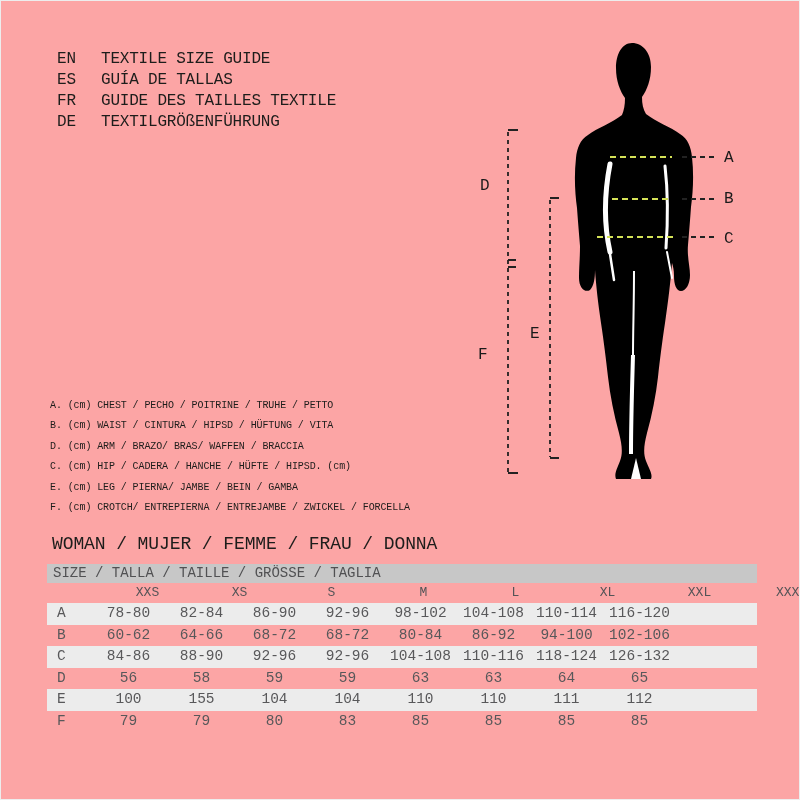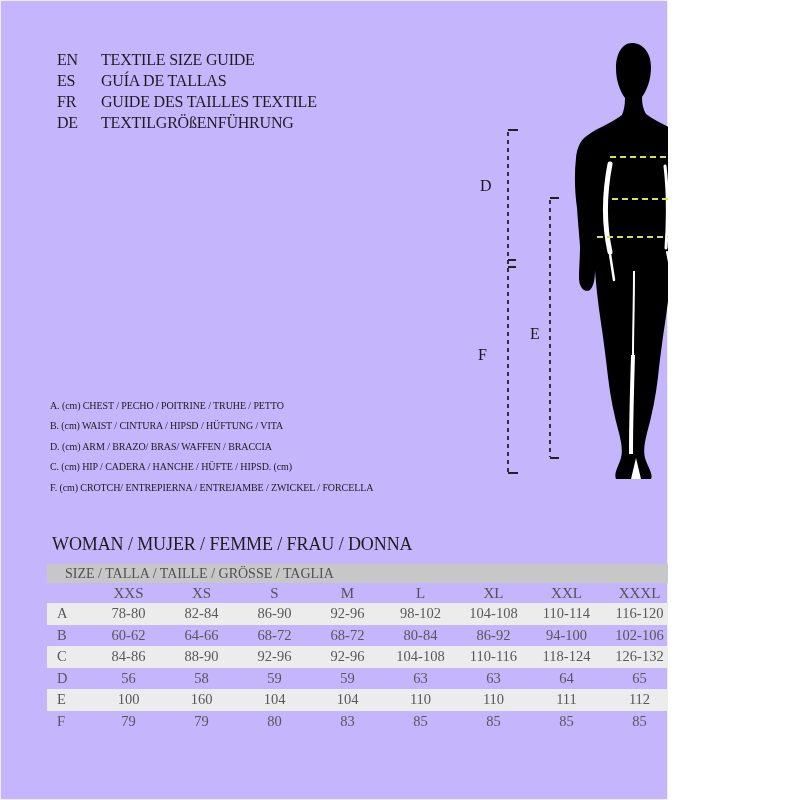--- a/index.html
+++ b/index.html
@@ -1,38 +1,38 @@
 <!DOCTYPE html>
 <html><head>
 <meta charset="utf-8">
 <style>
   html,body{margin:0;padding:0;background:#fff;}
-  .page{position:relative;width:668px;height:800px;background:#c4b5fd;overflow:hidden;
-        font-family:Liberation Serif, serif;box-shadow:inset 0 0 0 1px #ededed;}
+  .page{position:relative;width:800px;height:800px;background:#fca5a5;overflow:hidden;
+        font-family:Liberation Mono, monospace;box-shadow:inset 0 0 0 1px #ededed;}
 
   
   .langs{position:absolute;left:57px;top:49px;color:#1d1d1b;font-size:16px;line-height:21px;letter-spacing:-0.2px;}
   .lang-row{display:flex;}
   .lang-code{width:44px;flex:0 0 44px;}
 
   
   .figure-svg{position:absolute;left:460px;top:20px;}
   .marker{position:absolute;font-size:16px;line-height:16px;color:#1a1a1a;}
 
   
   .legend{position:absolute;left:50px;top:396px;color:#1d1d1b;font-size:10px;line-height:20.4px;letter-spacing:-0.1px;}
 
   
   .gender{position:absolute;left:52px;top:534px;color:#1d1d1b;font-size:18px;letter-spacing:-0.1px;}
 
   
   .size-table{position:absolute;left:47px;top:564px;width:710px;color:#58585a;}
-  .band{height:19px;line-height:19px;background:#c7c7c7;padding-left:18px;font-size:14px;color:#515153;}
+  .band{height:19px;line-height:19px;background:#c7c7c7;padding-left:6px;font-size:14px;color:#515153;}
   .trow{display:grid;grid-template-columns:45px repeat(8,73px) 1fr;}
-  .thead{height:20px;line-height:20px;font-size:15px;color:#545457;}
+  .thead{height:20px;line-height:20px;font-size:13px;color:#545457;gap:19px;}
   .tdata{height:21.6px;line-height:21.6px;font-size:14.5px;}
   .tdata.zebra{background:#ececec;}
   .cell{text-align:center;}
   .lcell{text-align:left;padding-left:10px;}
 </style>
 </head>
 <body>
 
 <div class="page">
 
@@ -119,20 +119,21 @@
   <span class="marker" style="left:724px;top:231px">C</span>
   <span class="marker" style="left:480px;top:178px">D</span>
   <span class="marker" style="left:530px;top:326px">E</span>
   <span class="marker" style="left:478px;top:347px">F</span>
 
   <div class="legend">
     <div>A. (cm) CHEST / PECHO / POITRINE / TRUHE / PETTO</div>
     <div>B. (cm) WAIST / CINTURA / HIPSD / HÜFTUNG / VITA</div>
     <div>D. (cm) ARM / BRAZO/ BRAS/ WAFFEN / BRACCIA</div>
     <div>C. (cm) HIP / CADERA / HANCHE / HÜFTE / HIPSD. (cm)</div>
+    <div>E. (cm) LEG / PIERNA/ JAMBE / BEIN / GAMBA</div>
     <div>F. (cm) CROTCH/ ENTREPIERNA / ENTREJAMBE / ZWICKEL / FORCELLA</div>
   </div>
 
   <div class="gender">WOMAN / MUJER / FEMME / FRAU / DONNA</div>
 
   <div class="size-table">
     <div class="band">SIZE / TALLA / TAILLE / GRÖSSE / TAGLIA</div>
     <div id="size-grid">
         <div class="trow thead">
           <div class="cell lcell"></div>
@@ -190,21 +191,21 @@
           <div class="cell">59</div>
           <div class="cell">63</div>
           <div class="cell">63</div>
           <div class="cell">64</div>
           <div class="cell">65</div>
           <div class="cell"></div>
         </div>
         <div class="trow tdata zebra">
           <div class="cell lcell">E</div>
           <div class="cell">100</div>
-          <div class="cell">160</div>
+          <div class="cell">155</div>
           <div class="cell">104</div>
           <div class="cell">104</div>
           <div class="cell">110</div>
           <div class="cell">110</div>
           <div class="cell">111</div>
           <div class="cell">112</div>
           <div class="cell"></div>
         </div>
         <div class="trow tdata">
           <div class="cell lcell">F</div>

